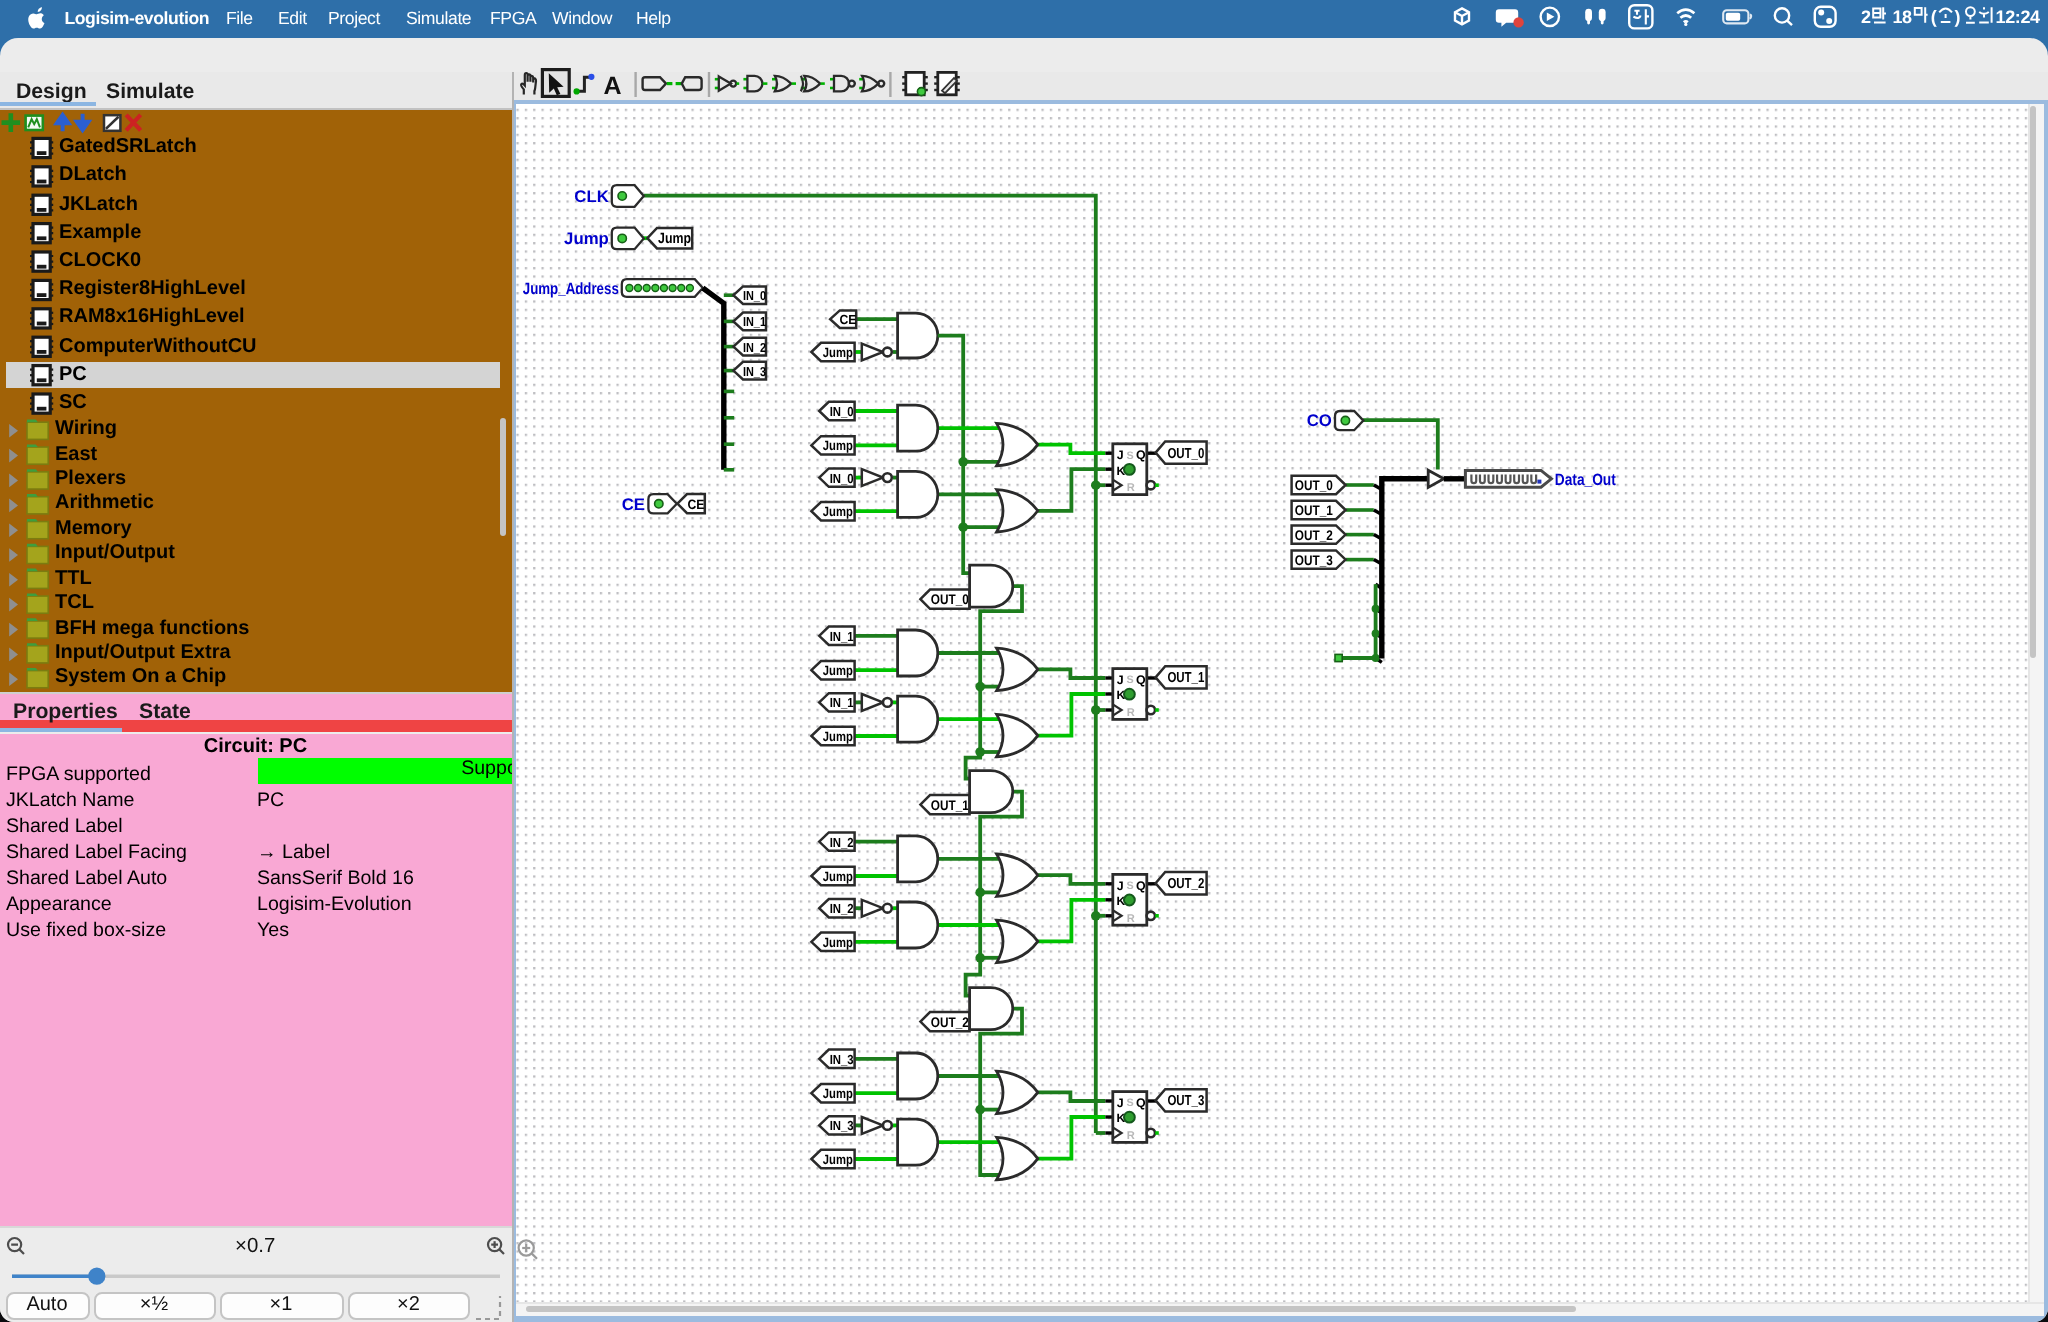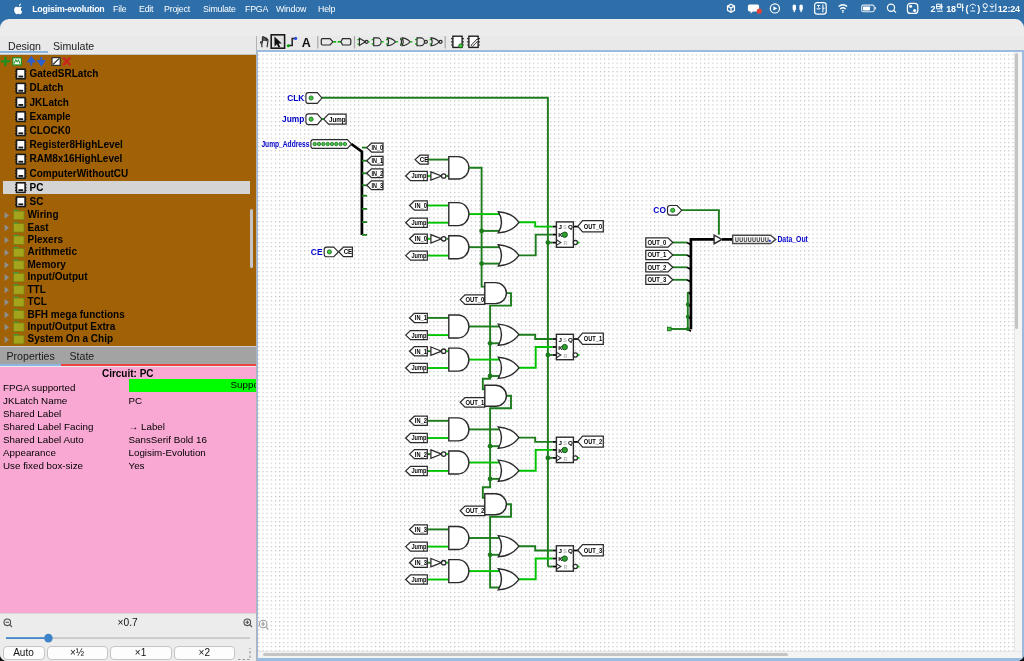--- a/index.html
+++ b/index.html
@@ -2,26 +2,26 @@
 <html><head><meta charset="utf-8"><style>
 *{margin:0;padding:0;box-sizing:border-box}
 html,body{width:1024px;height:661px;overflow:hidden;background:linear-gradient(#2e6fa9 0px,#2e6fa9 30px,#15151a 60px,#0b0b0e 100%);font-family:"Liberation Sans",sans-serif}
 #win{position:absolute;left:0;top:19px;width:1024px;height:642px;background:#ececec;border-radius:9px 9px 7px 7px;overflow:hidden;transform:translateZ(0)}
 #menubar{position:absolute;left:0;top:0;width:1024px;height:19px;background:#2e6fa9;z-index:5;transform:translateZ(0)}
 .mtxt{position:absolute;top:3.8px;color:#fff;font-size:8.8px;letter-spacing:-0.2px;white-space:nowrap}
 #titlebar{position:absolute;left:0;top:0;width:1024px;height:16.5px;background:#f5f5f5;border-bottom:1px solid #e2e2e2}
 .tl{position:absolute;top:5px;width:6.4px;height:6.4px;border-radius:50%}
 #title{position:absolute;top:3.8px;left:0;width:1024px;text-align:center;font-size:9.0px;letter-spacing:-0.2px;font-weight:bold;color:#3b3b3b}
 #tabrow{position:absolute;left:0;top:16.5px;width:1024px;height:19.3px;background:#e9e9e9}
-.tab{position:absolute;top:4.4px;font-size:10.6px;font-weight:normal;color:#1a1a1a}
+.tab{position:absolute;top:4.4px;font-size:10.6px;font-weight:bold;color:#1a1a1a}
 #leftsep{position:absolute;left:255.5px;top:16.5px;width:1.5px;height:625.5px;background:#b3b3b3;z-index:3}
 #tabline{position:absolute;left:0;top:35px;width:256px;height:1px;background:#c2c2c2;z-index:2}
 #tree{position:absolute;left:0;top:35.8px;width:255.5px;height:291.2px;background:#a16207}
 .trow{position:absolute;font-size:10px;font-weight:bold;color:#000;white-space:nowrap}
-#ptabs{position:absolute;left:0;top:327px;width:293px;height:20px;background:#a3a3a3;border-top:1px solid #cfcfcf;border-bottom:2px solid #ef4444}
+#ptabs{position:absolute;left:0;top:327px;width:293px;height:20px;background:#f9a8d4;border-top:1px solid #cfcfcf;border-bottom:6px solid #ef4444}
 #pwhite{position:absolute;left:0;top:347.5px;width:255.5px;height:246.5px;background:#f9a8d4}
 .pk{position:absolute;left:3px;font-size:9.8px;color:#000;white-space:nowrap}
 .pv{position:absolute;left:128.5px;font-size:9.8px;color:#000;white-space:nowrap}
 #zoombar{position:absolute;left:0;top:594px;width:255.5px;height:48px;background:#ececec;border-top:1px solid #d8d8d8}
 .zbtn{position:absolute;top:32.2px;height:13.9px;background:#fdfdfd;border:1px solid #c4c4c4;border-radius:4px;font-size:10px;color:#111;text-align:center;line-height:12px}
 #canvas{position:absolute;left:256.3px;top:31px;width:767.7px;height:611px;background:#9bbbdf}
 #canvinner{position:absolute;left:1.8px;top:1.8px;width:763.5px;height:606px;background:#fff;overflow:hidden}
 .sbar{position:absolute;background:#c4c4c4;border-radius:2px;z-index:4}
 </style></head><body>
 <div id="win">

